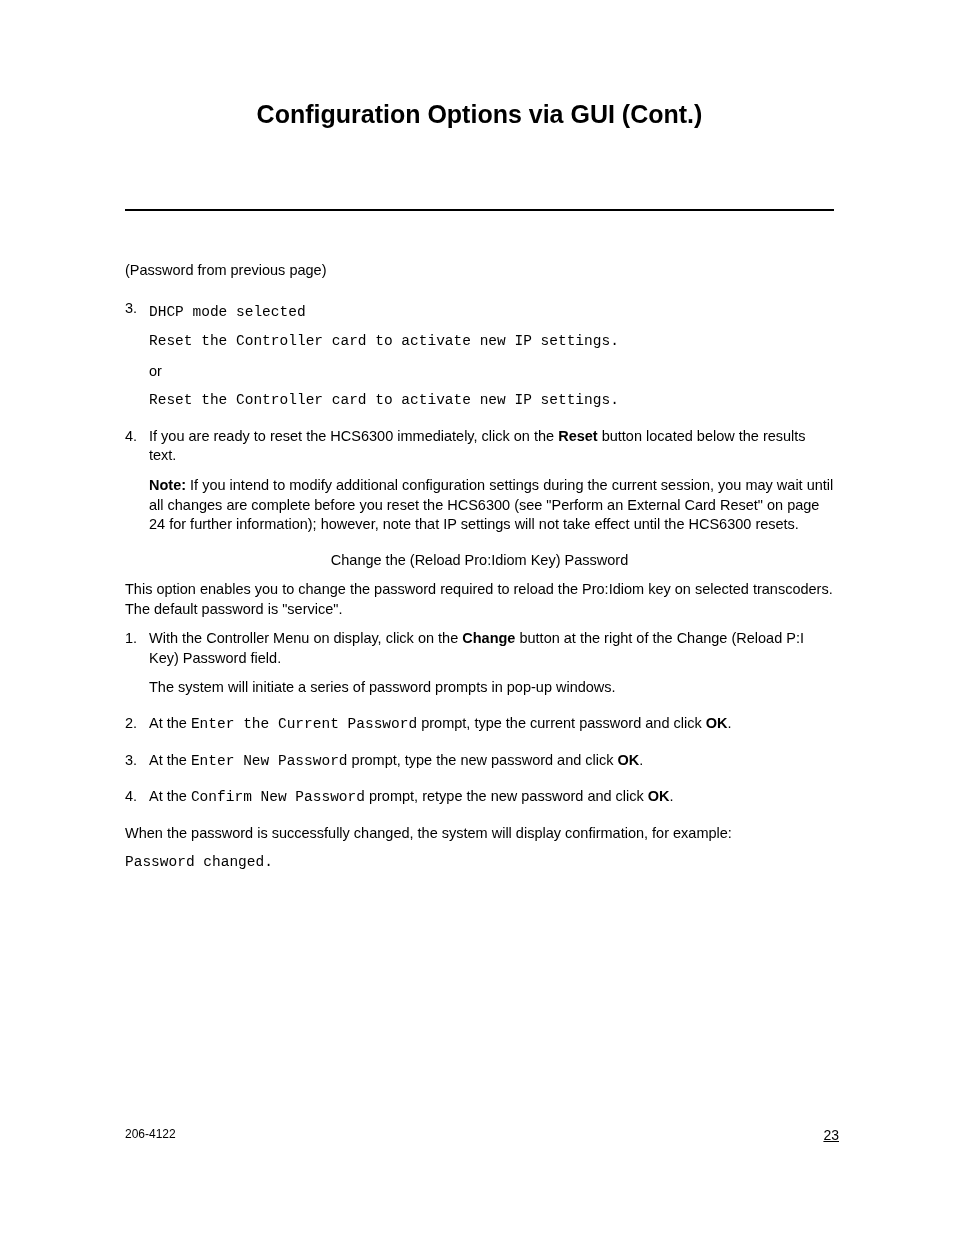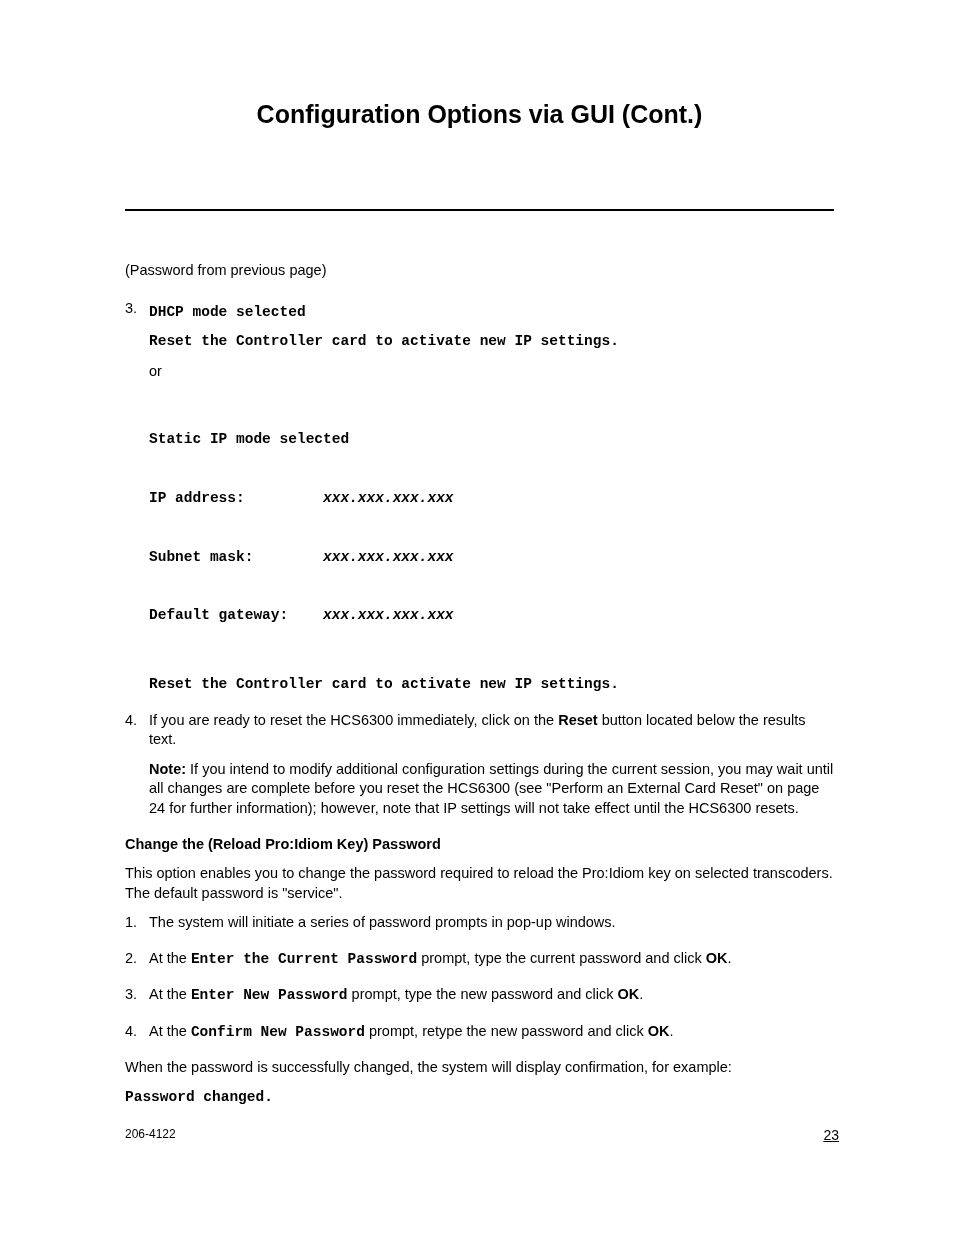--- a/index.html
+++ b/index.html
@@ -43,27 +43,27 @@
     flex: 0 0 24px;
   }
   .ol-body {
     flex: 1;
   }
   .ol-body p { margin: 0 0 10px 0; }
   .mono {
     font-family: "Courier New", Courier, monospace;
     font-size: 14.5px;
     white-space: pre;
-    font-weight: bold;
   }
   .mono-block { margin: 4px 0 10px 0; }
   .italic { font-style: italic; }
   .sub-heading {
-    font-weight: bold;
+    font-weight: normal;
     margin: 2px 0 10px 0;
+    text-align: center;
   }
   p { margin: 0 0 10px 0; }
   b { font-weight: bold; }
   .footer {
     position: absolute;
     bottom: 92px;
     left: 125px;
     right: 115px;
     font-size: 12px;
     display: flex;
@@ -85,44 +85,39 @@
 
     <div class="ol-item">
       <div class="ol-num">3.</div>
       <div class="ol-body">
 
         <div class="mono mono-block">DHCP mode selected</div>
         <div class="mono mono-block">Reset the Controller card to activate new IP settings.</div>
 
         <p>or</p>
 
-        <div class="mono mono-block">
-          <div>Static IP mode selected</div>
-          <div><span>IP address:         </span><span class="italic">xxx.xxx.xxx.xxx</span></div>
-          <div><span>Subnet mask:        </span><span class="italic">xxx.xxx.xxx.xxx</span></div>
-          <div><span>Default gateway:    </span><span class="italic">xxx.xxx.xxx.xxx</span></div>
-        </div>
         <div class="mono mono-block">Reset the Controller card to activate new IP settings.</div>
       </div>
     </div>
 
     <div class="ol-item">
       <div class="ol-num">4.</div>
       <div class="ol-body">
         <p><span>If you are ready to reset the HCS6300 immediately, click on the </span><b>Reset</b><span> button located below the results text.</span></p>
         <p><b>Note:</b><span> If you intend to modify additional configuration settings during the current session, you may wait until all changes are complete before you reset the HCS6300 (see "Perform an External Card Reset" on page 24 for further information); however, note that IP settings will not take effect until the HCS6300 resets.</span></p>
       </div>
     </div>
 
     <div class="sub-heading">Change the (Reload Pro:Idiom Key) Password</div>
     <p>This option enables you to change the password required to reload the Pro:Idiom key on selected transcoders. The default password is "service".</p>
 
     <div class="ol-item">
       <div class="ol-num">1.</div>
       <div class="ol-body">
+        <p><span>With the Controller Menu on display, click on the </span><b>Change</b><span> button at the right of the Change (Reload P:I Key) Password field.</span></p>
         <p>The system will initiate a series of password prompts in pop-up windows.</p>
       </div>
     </div>
 
     <div class="ol-item">
       <div class="ol-num">2.</div>
       <div class="ol-body">
         <p><span>At the </span><span class="mono">Enter the Current Password</span><span> prompt, type the current password and click </span><b>OK</b><span>.</span></p>
       </div>
     </div>

